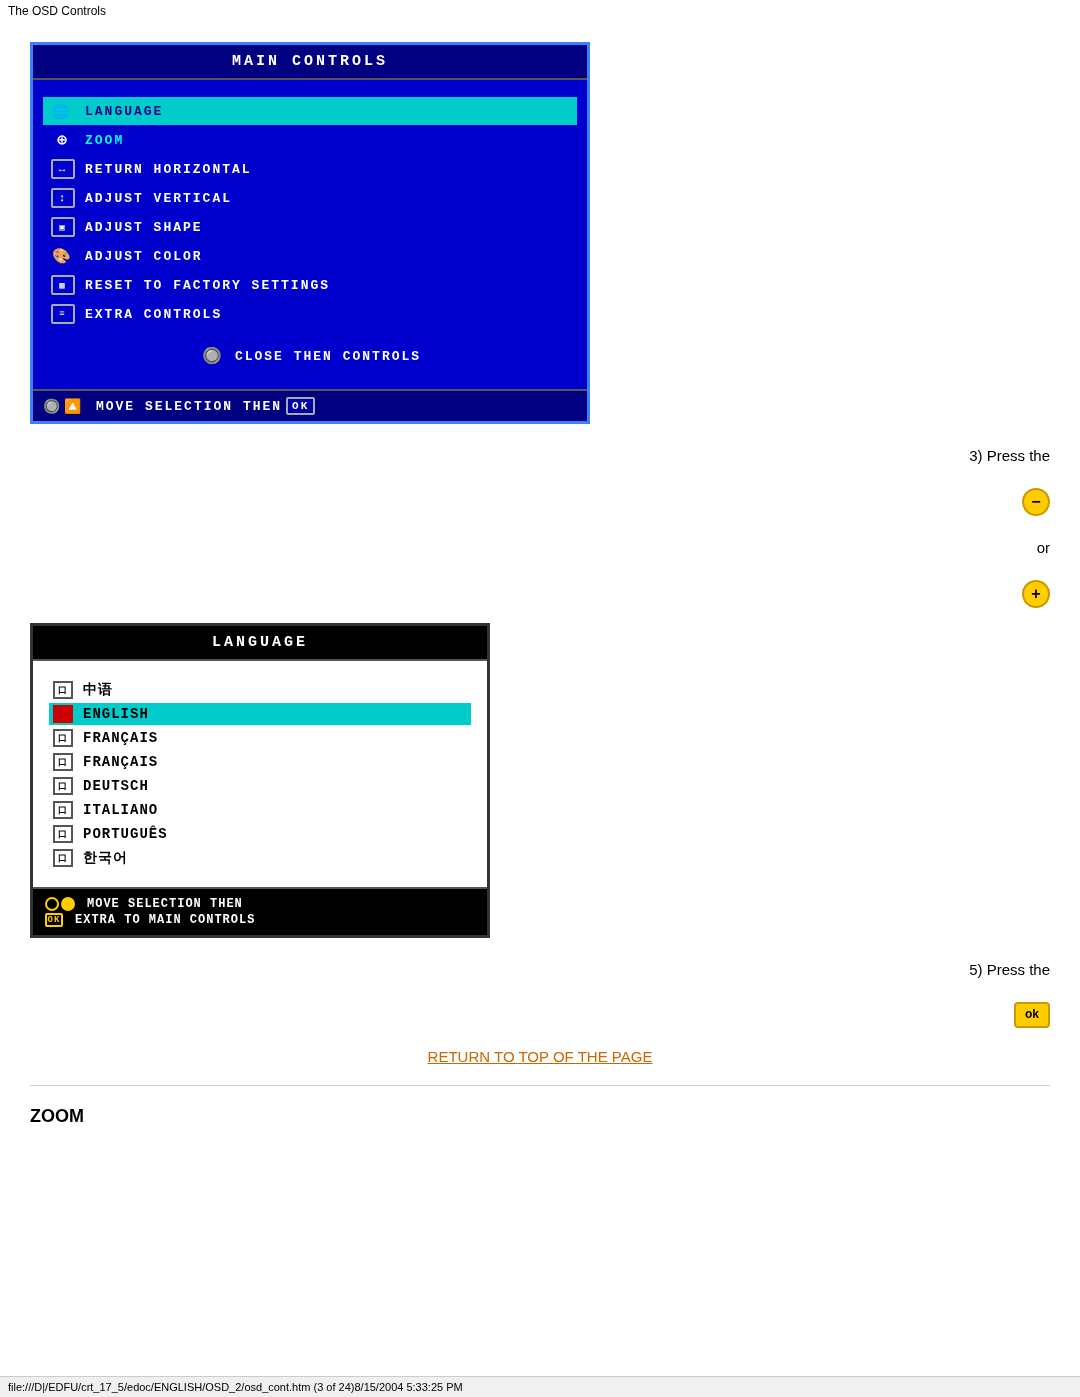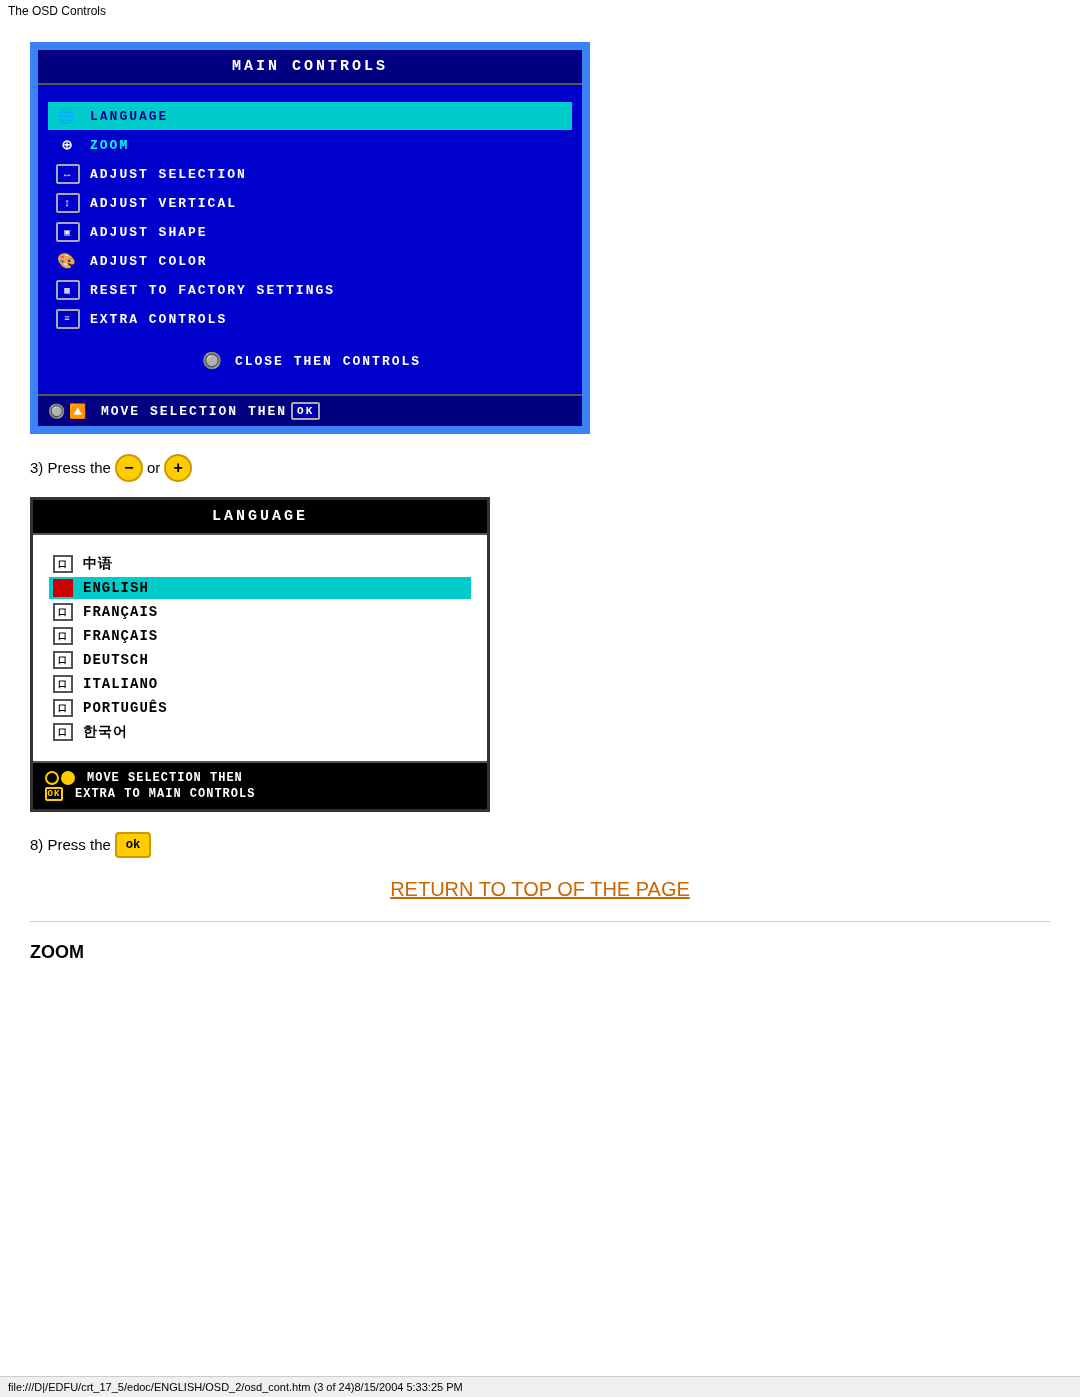--- a/index.html
+++ b/index.html
@@ -18,21 +18,21 @@
       color: #000;
     }
 
     .content-area {
       padding: 10px 30px 20px 30px;
     }
 
     
     .osd-screen {
       background: #0000cc;
-      border: 8px solid #3b82f6;
+      border: 3px solid #3b82f6;
       width: 560px;
       margin: 10px 0 20px 0;
       padding: 0;
       font-family: 'Courier New', monospace;
     }
 
     .osd-title-bar {
       background: #000080;
       border-bottom: 2px solid #555;
       text-align: center;
@@ -101,23 +101,24 @@
       display: flex;
       align-items: center;
     }
 
     
     .instruction-para {
       margin: 15px 0;
       font-size: 15px;
       line-height: 1.6;
       display: flex;
-      align-items: center;
+      align-items: flex-end;
       flex-wrap: wrap;
-      gap: 4px;
+      gap: 20px;
+      flex-direction: column;
     }
 
     
     .btn-icon {
       display: inline-flex;
       align-items: center;
       justify-content: center;
       width: 28px;
       height: 28px;
       border-radius: 50%;
@@ -264,21 +265,21 @@
 
     
     .return-link {
       text-align: center;
       margin: 20px 0;
     }
 
     .return-link a {
       color: #cc6600;
       text-decoration: underline;
-      font-size: 20px;
+      font-size: 15px;
     }
 
     
     .divider {
       border: none;
       border-top: 1px solid #ccc;
       margin: 20px 0;
     }
 
     
@@ -356,21 +357,21 @@
         <span class="osd-icon">
           <span style="font-size:16px; color:#fff;">⊕</span>
         </span>
         <span style="color:#00ffff;">ZOOM</span>
       </div>
 
       <div class="osd-item">
         <span class="osd-icon">
           <span class="osd-icon-box" style="font-size:11px; color:#fff;">↔</span>
         </span>
-        <span>ADJUST  SELECTION</span>
+        <span>RETURN  HORIZONTAL</span>
       </div>
 
       <div class="osd-item">
         <span class="osd-icon">
           <span class="osd-icon-box" style="font-size:11px; color:#fff;">↕</span>
         </span>
         <span>ADJUST  VERTICAL</span>
       </div>
 
       <div class="osd-item">
@@ -492,21 +493,21 @@
       <div class="lang-footer-line">
         <span class="foot-icon">
           <span class="foot-box" style="margin-right:6px;">OK</span>
         </span>
         <span>EXTRA TO MAIN CONTROLS</span>
       </div>
     </div>
   </div>
 
   <p class="instruction-para">
-    <span>8) Press the</span>
+    <span>5) Press the</span>
     <span class="btn-ok btn-icon" style="border-radius:4px; width:36px; height:26px; font-size:12px; background:#ffcc00; border:2px solid #cc9900; display:inline-flex; align-items:center; justify-content:center; font-weight:bold;">ok</span>
   </p>
 
   <div class="return-link">
     <a href="#">RETURN TO TOP OF THE PAGE</a>
   </div>
 
   <hr class="divider">
 
   <div class="section-heading">ZOOM</div>

